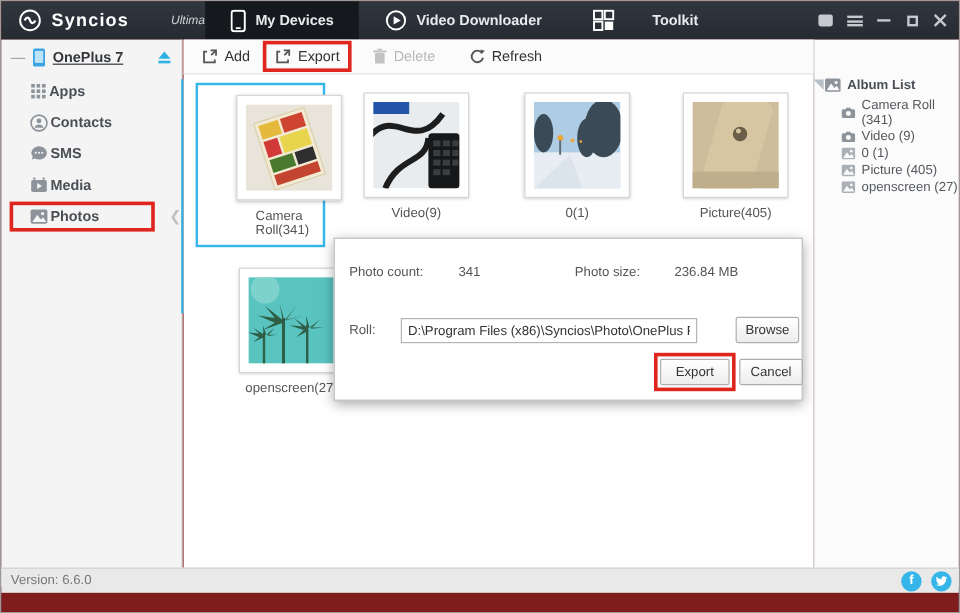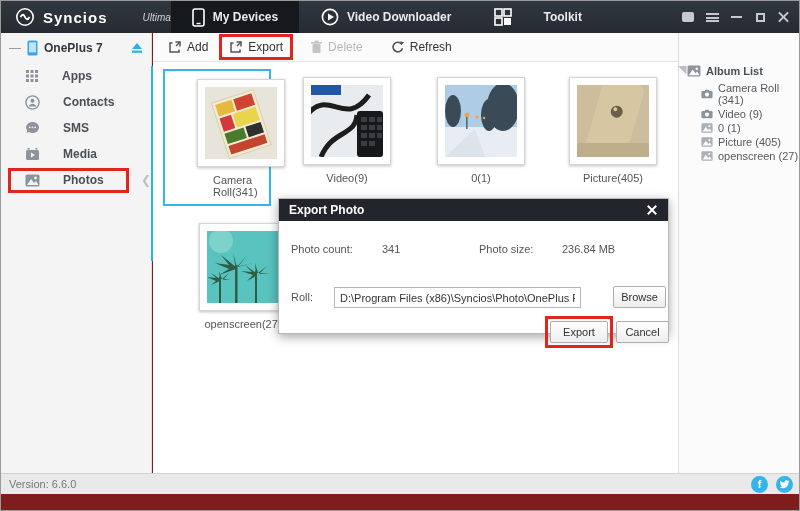--- a/index.html
+++ b/index.html
@@ -21,22 +21,22 @@
   .bars:before { content:""; display:block; margin-top:2px; border-top:2px solid #c6cad0; width:13px; }
   .minus { width:11px; height:2px; background:#c6cad0; }
   .maxbox { width:9px; height:9px; border:2px solid #c6cad0; }
   .xa,.xb { position:absolute; width:13px; height:2px; background:#c6cad0; top:6px; left:0; }
   .xa{ transform:rotate(45deg);} .xb{ transform:rotate(-45deg);}
 
   
   .sidebar { position:absolute; left:0; top:32px; width:151px; bottom:21px; background:#f4f4f4; border-right:1px solid #dcdcdc; }
   .devrow { display:flex; align-items:center; gap:6px; height:30px; padding:0 8px; font-size:12px; font-weight:bold; color:#33373c; }
   .devrow .dash { color:#8d939b; font-weight:normal; }
-  .devrow .dname { flex:1; }
-  .side-item { display:flex; align-items:center; gap:23px; height:26px; padding-left:24px; font-size:12px; font-weight:bold; color:#4a4f55; cursor:pointer;text-align:right; }
+  .devrow .dname { flex:1;text-decoration:underline; }
+  .side-item { display:flex; align-items:center; gap:2px; height:26px; padding-left:24px; font-size:12px; font-weight:bold; color:#4a4f55; cursor:pointer;text-align:right; }
   .sideicon { color:#8d939b; display:flex; }
   .anno { position:absolute; border:3px solid #e0251f; pointer-events:none; }
   .anno-photos { left:7px; top:135px; width:121px; height:25px; }
   .splitter { position:absolute; left:150px; top:65px; width:2px; height:195px; background:#2eb2e6; }
   .split-chev { position:absolute; left:140px; top:172px; color:#c0c0c0; font-size:12px; }
 
   
   .main { position:absolute; left:152px; top:32px; width:525px; bottom:21px; background:#fff; }
   .toolbar { height:29px; background:#fbfbfb; border-bottom:1px solid #e4e4e4; display:flex; align-items:center; padding-left:8px; }
   .tbtn { display:flex; gap:5px; font-size:12px; color:#333; padding:3px 7px; cursor:pointer; }
@@ -428,27 +428,20 @@
             <rect x="0.5" y="0.5" width="14" height="12" rx="1.5" fill="#aab0b6"></rect>
             <circle cx="10.5" cy="4" r="1.4" fill="#fbfbfb"></circle>
             <polygon points="2,11 6,5 9,9 11,7 13.5,11" fill="#fbfbfb"></polygon>
           </svg>
       </span>
       <span>openscreen (27)</span>
     </div>
   </div>
 
   <div class="dialog">
-    <div class="dlg-title">
-      <span>Export Photo</span>
-      <span class="dlg-close">
-          <span class="xa"></span>
-          <span class="xb"></span>
-        </span>
-    </div>
     <div class="dlg-body">
       <span class="dl" style="left:12px; top:22px;">Photo count:</span>
       <span class="dl" style="left:103px; top:22px;">341</span>
       <span class="dl" style="left:200px; top:22px;">Photo size:</span>
       <span class="dl" style="left:283px; top:22px;">236.84 MB</span>
       <span class="dl" style="left:12px; top:70px;">Roll:</span>
       <input class="path-input" type="text" value="D:\Program Files (x86)\Syncios\Photo\OnePlus Photo" style="">
       <div class="btn btn-browse">Browse</div>
       <div class="anno-export">
         <div class="btn btn-export">Export</div>

